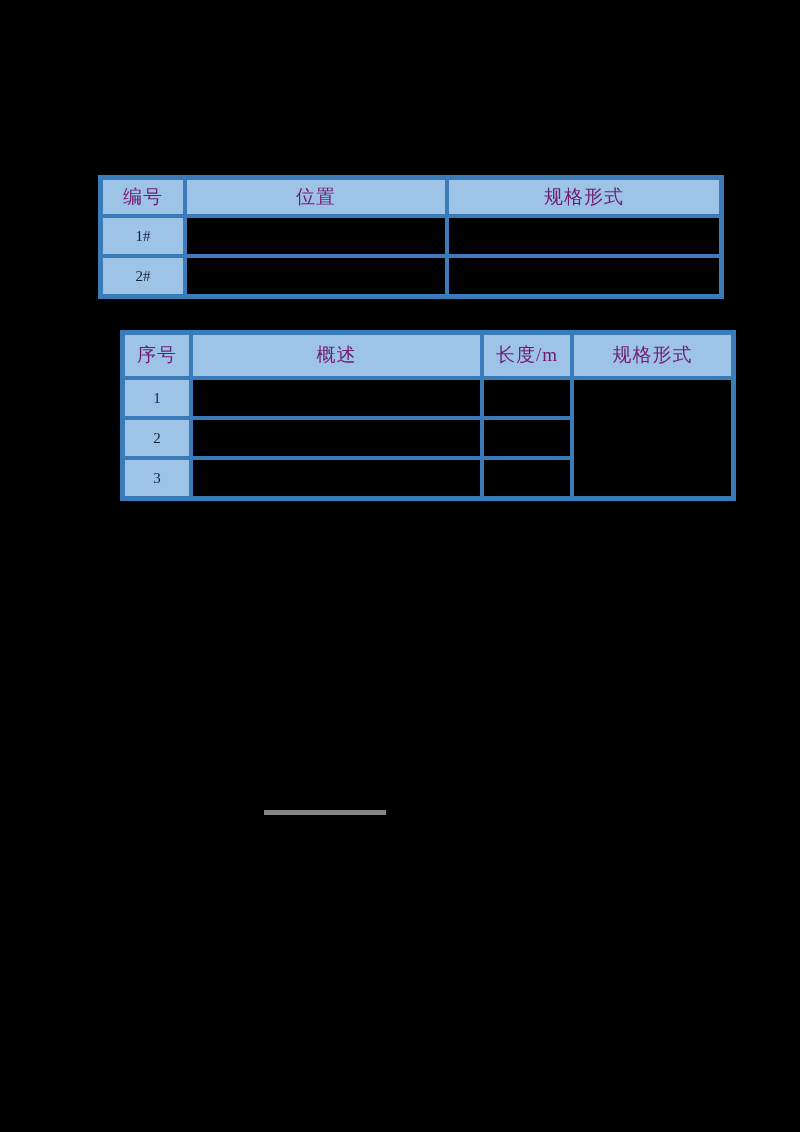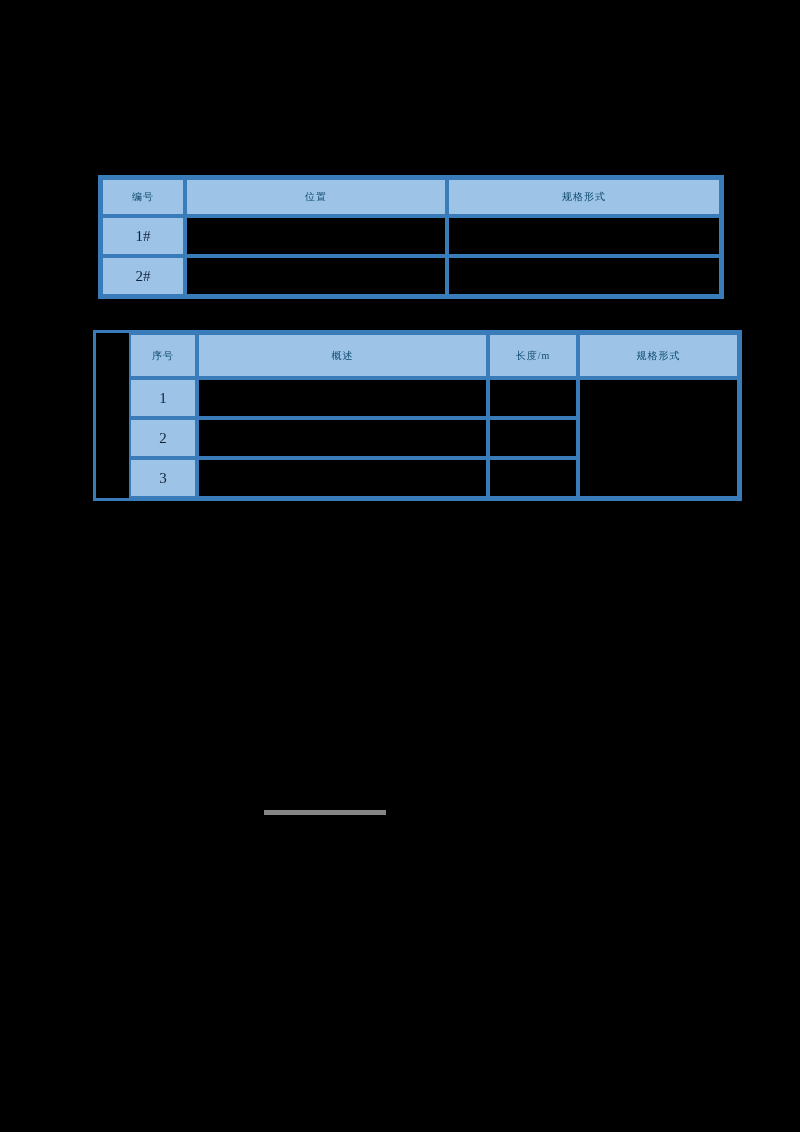--- a/index.html
+++ b/index.html
@@ -38,22 +38,22 @@
     margin: 0;
     vertical-align: middle;
     text-align: center;
     font-weight: normal;
     border: 2px solid #3a7cba;
   }
 
   
   .hcell {
     background: #9dc3e6;
-    color: #0c4a6e;
-    font-size: 10px;
+    color: #701a75;
+    font-size: 19px;
     line-height: 1.2;
     letter-spacing: 1px;
     height: 38px;
     border: 1px solid #5a93c8;
   }
 
   
   .icell {
     background: #9dc3e6;
     color: #11233a;
@@ -88,25 +88,24 @@
     color: #131313;
     font-size: 11px;
     line-height: 14px;
     text-align: left;
     white-space: nowrap;
     overflow: hidden;
   }
 
   
   #table-spec {
-    left: 93px;
+    left: 120px;
     top: 330px;
     width: 616px;
     height: 162px;
-    padding-left: 33px;
   }
 
   
   #footer-mark {
     position: absolute;
     left: 258px;
     top: 808px;
     width: 132px;
     height: 32px;
     overflow: hidden;

